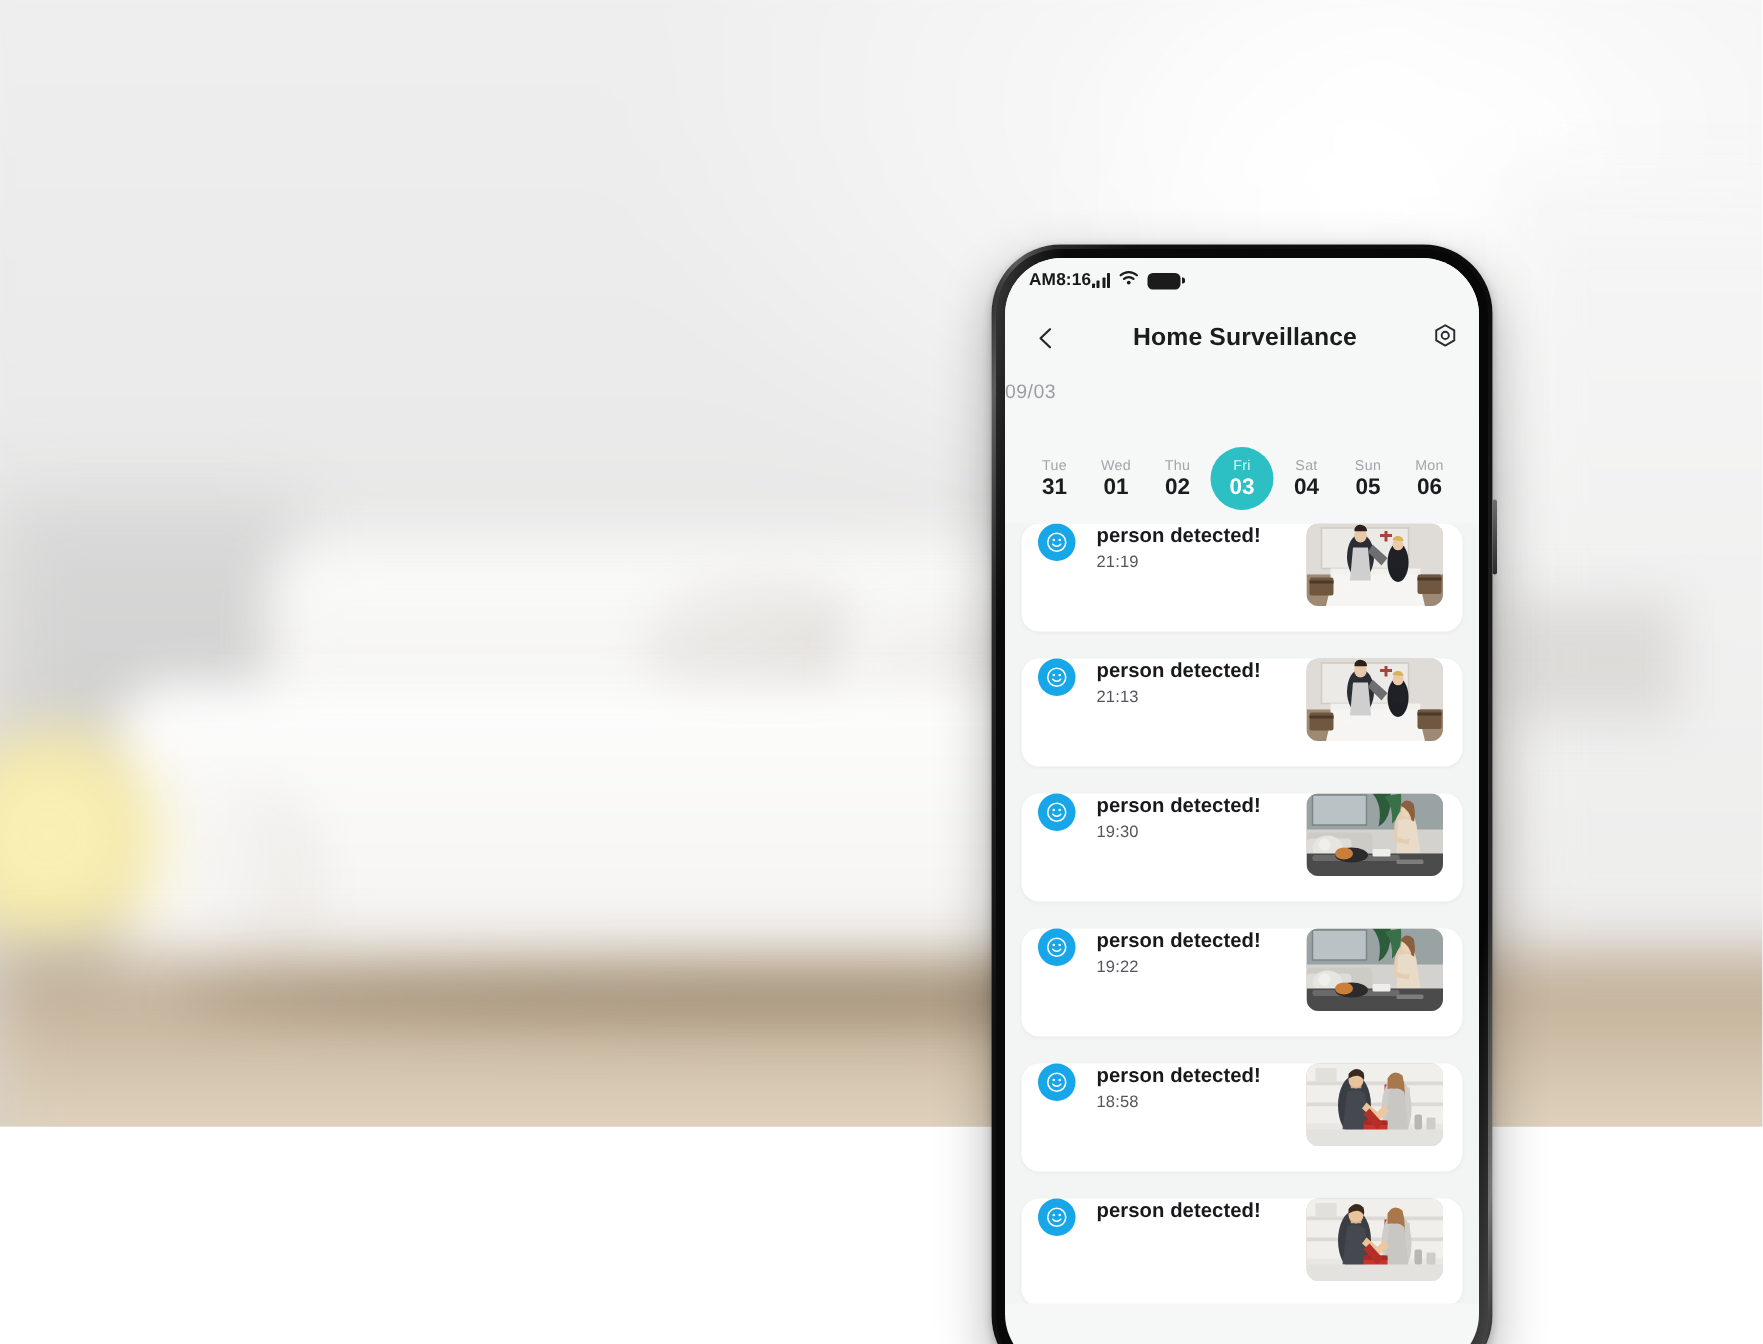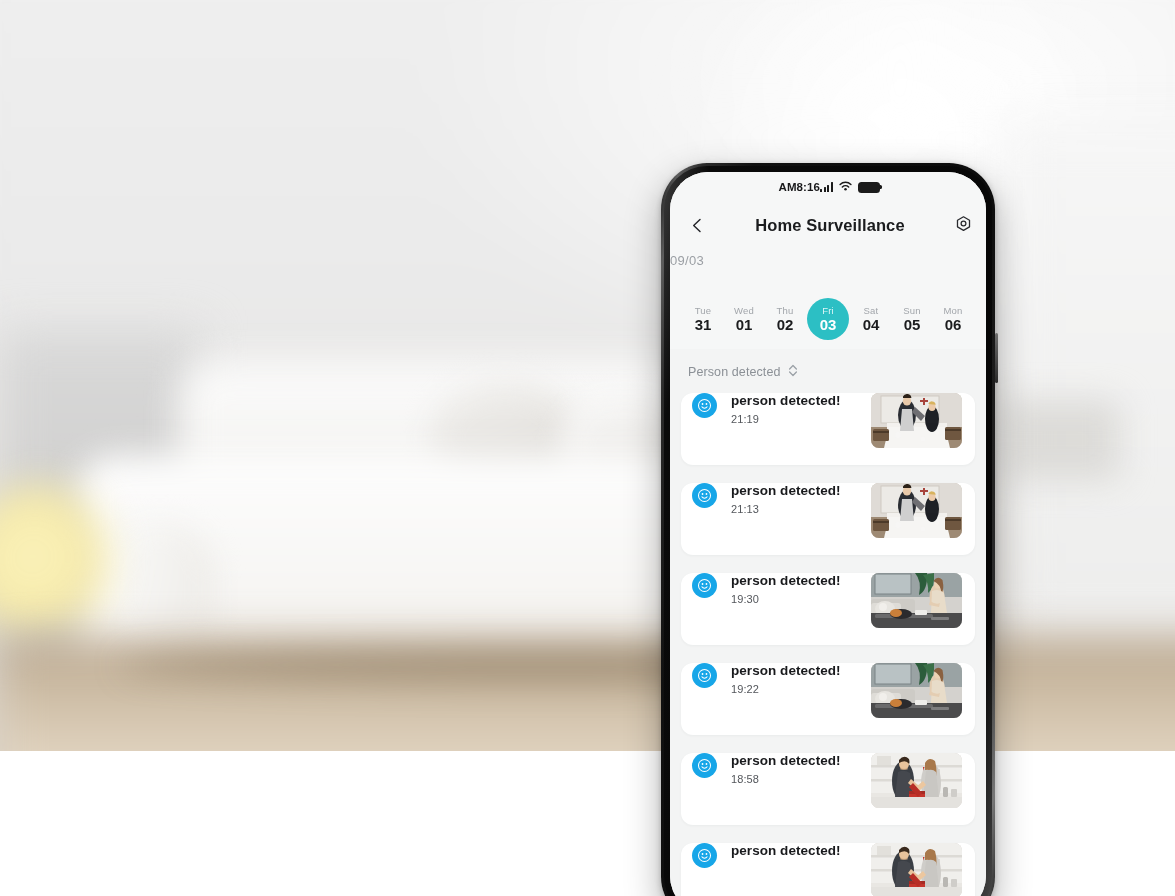--- a/index.html
+++ b/index.html
@@ -169,21 +169,21 @@
     border-radius: 2px;
     background: linear-gradient(180deg,#6d6d6d,#2a2a2a);
     z-index: 4;
   }
 
   
   .status-bar {
     height: 30px;
     display: flex;
     align-items: center;
-    justify-content: center;
+    justify-content: flex-start;
     padding: 0 14px 0 16px;
     background: #f6f7f7;
   }
   .status-time {
     font-size: 11.5px;
     font-weight: 600;
     color: #18181a;
     letter-spacing: .1px;
   }
   .status-icons {
@@ -419,29 +419,20 @@
             <span class="dow">Sun</span>
             <span class="dnum">05</span>
           </div>
           <div class="day">
             <span class="dow">Mon</span>
             <span class="dnum">06</span>
           </div>
         </div>
       </div>
 
-      <div class="filter-row">
-        <span class="filter-label">Person detected</span>
-        <span>
-          <svg width="10" height="13" viewBox="0 0 10 13">
-            <path d="M1.6 5 5 1.5 8.4 5" stroke="#9aa0a6" stroke-width="1.25" fill="none" stroke-linecap="round" stroke-linejoin="round"></path>
-            <path d="M1.6 8 5 11.5 8.4 8" stroke="#9aa0a6" stroke-width="1.25" fill="none" stroke-linecap="round" stroke-linejoin="round"></path>
-          </svg>
-        </span>
-      </div>
 
       <div class="event-list">
 
         <div class="event-card">
           <span class="ev-icon">
             <svg width="15" height="15" viewBox="0 0 16 16">
               <circle cx="8" cy="8" r="6.4" stroke="#ffffff" stroke-width="1.1" fill="none"></circle>
               <circle cx="5.9" cy="6.4" r=".95" fill="#ffffff"></circle>
               <circle cx="10.1" cy="6.4" r=".95" fill="#ffffff"></circle>
               <path d="M5.2 9.4a3.4 3.4 0 0 0 5.6 0" stroke="#ffffff" stroke-width="1.1" fill="none" stroke-linecap="round"></path>

